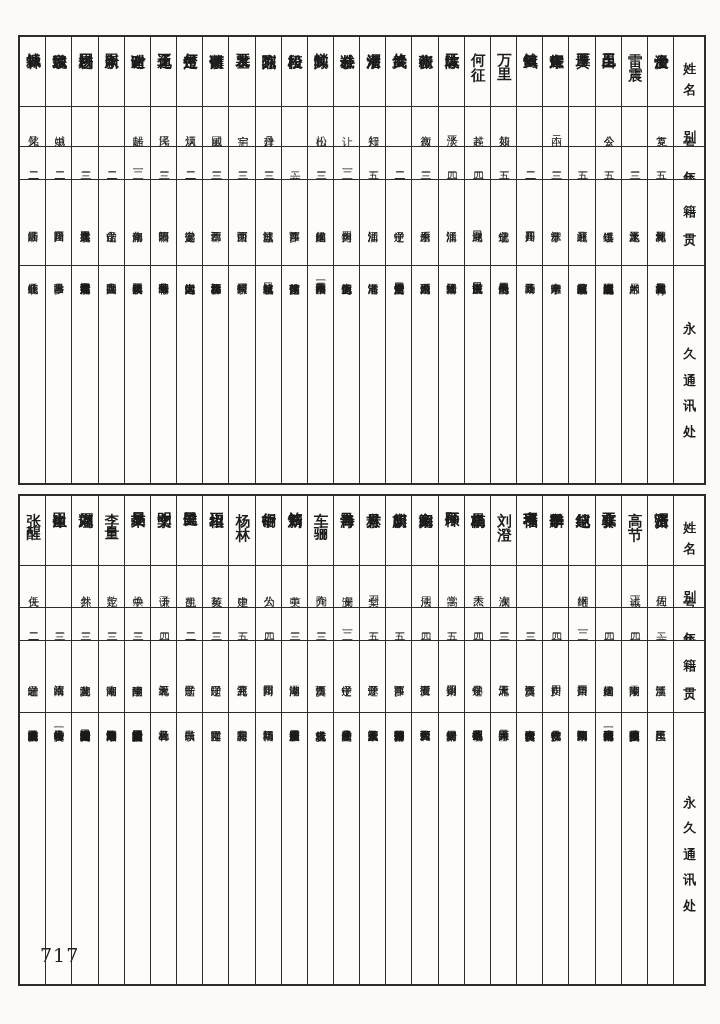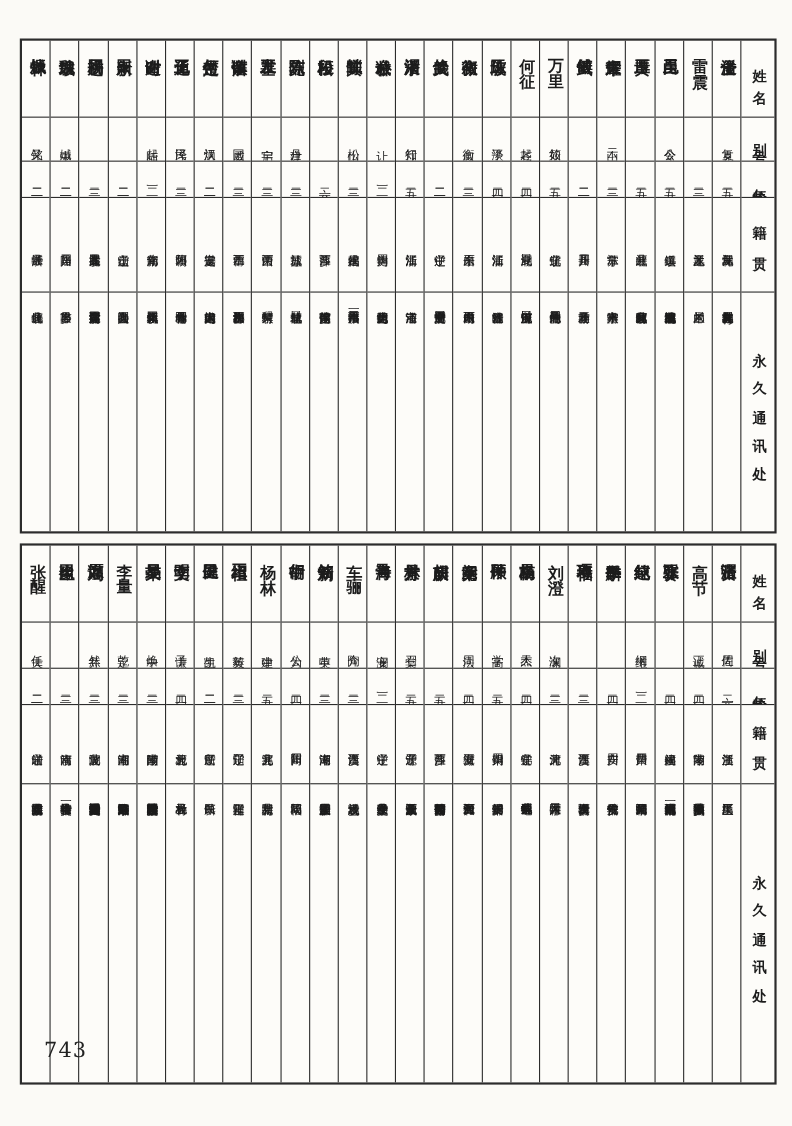--- a/index.html
+++ b/index.html
@@ -950,14 +950,14 @@
         </div>
         <div class="cell native">
           <span class="vtext">辽宁岫岩</span>
         </div>
         <div class="cell address">
           <span class="vtext">山东潍县北乡固提转南寨</span>
         </div>
       </div>
     </div>
 
-  <div class="page-number">743</div>
+  <div class="page-number">717</div>
 </div>
 
 </body></html>

